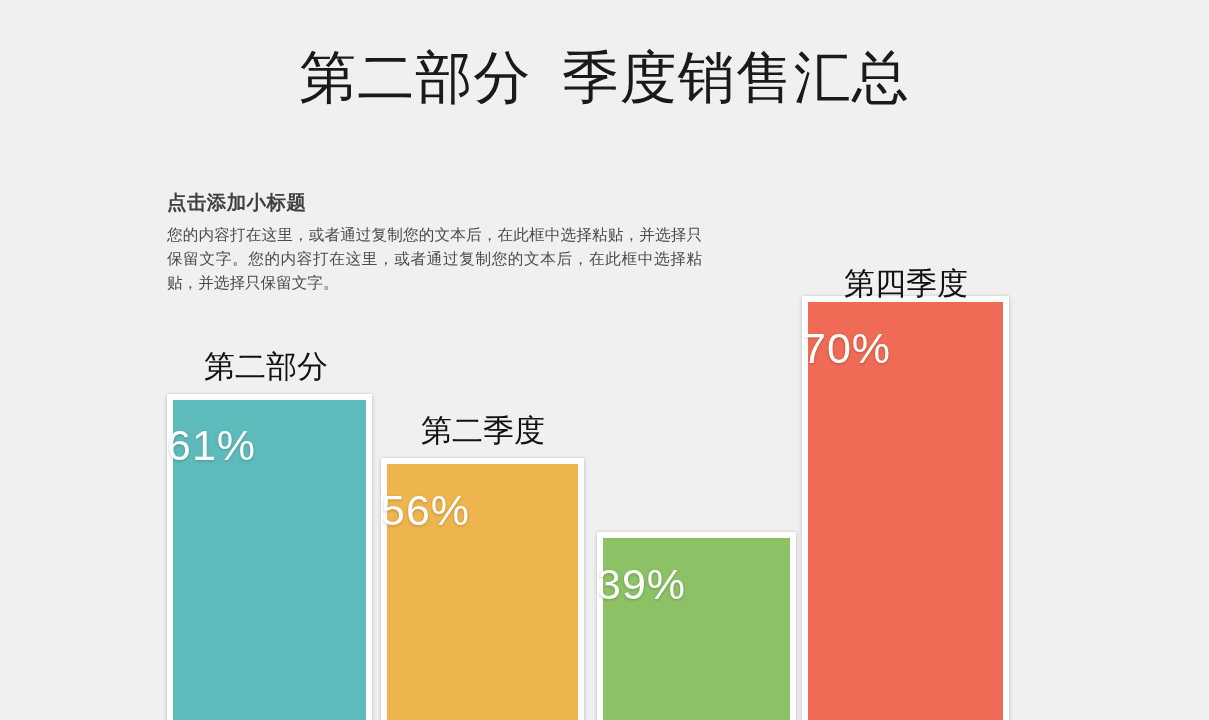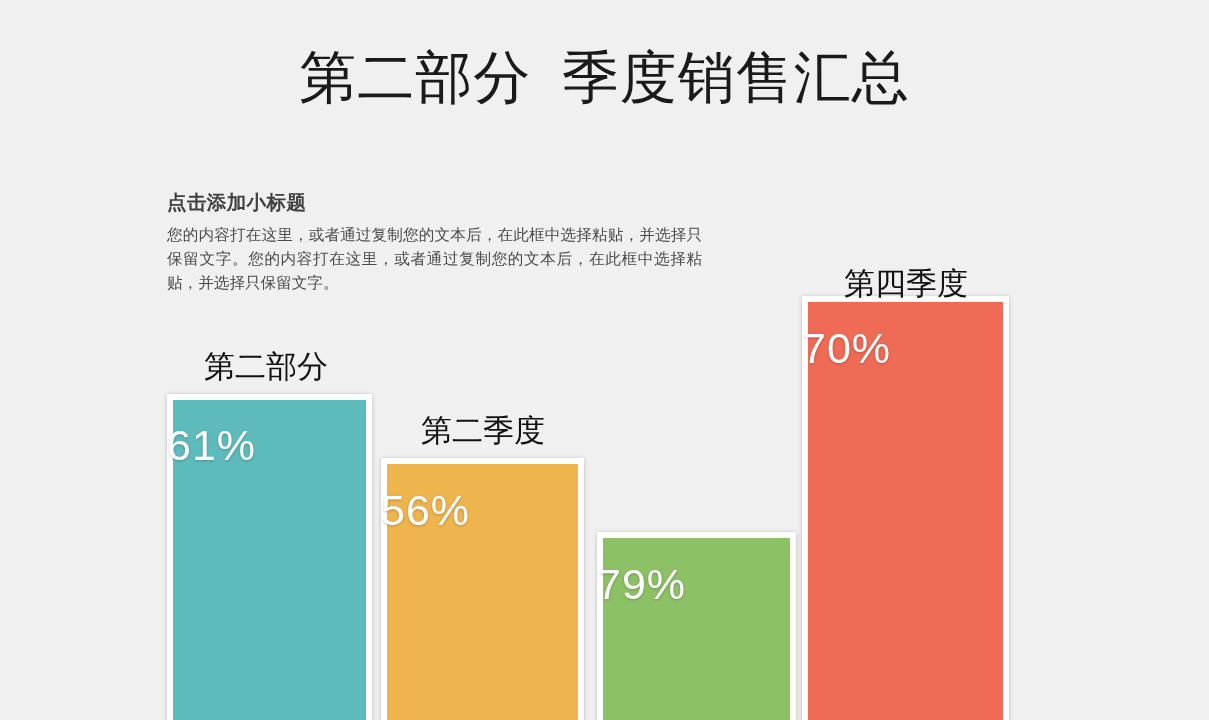--- a/index.html
+++ b/index.html
@@ -138,21 +138,21 @@
 
     <div class="bar-group" style="left:381px; width:203px; height:276px;">
       <div class="bar-box" style="height:276px; background:#eeb44e;"></div>
     </div>
     <div class="bar-pct" style="left:381px; width:203px; top:489px;">56%</div>
     <div class="bar-label" style="left:415px; top:415px;">第二季度</div>
 
     <div class="bar-group" style="left:597px; width:199px; height:202px;">
       <div class="bar-box" style="height:202px; background:#8cc165;"></div>
     </div>
-    <div class="bar-pct" style="left:597px; width:199px; top:563px;">79%</div>
+    <div class="bar-pct" style="left:597px; width:199px; top:563px;">39%</div>
 
     <div class="bar-group" style="left:802px; width:207px; height:438px;">
       <div class="bar-box" style="height:438px; background:#ef6b55;"></div>
     </div>
     <div class="bar-pct" style="left:802px; width:207px; top:327px;">70%</div>
     <div class="bar-label" style="left:838px; top:268px;">第四季度</div>
 
   </div>
 </div>
 

